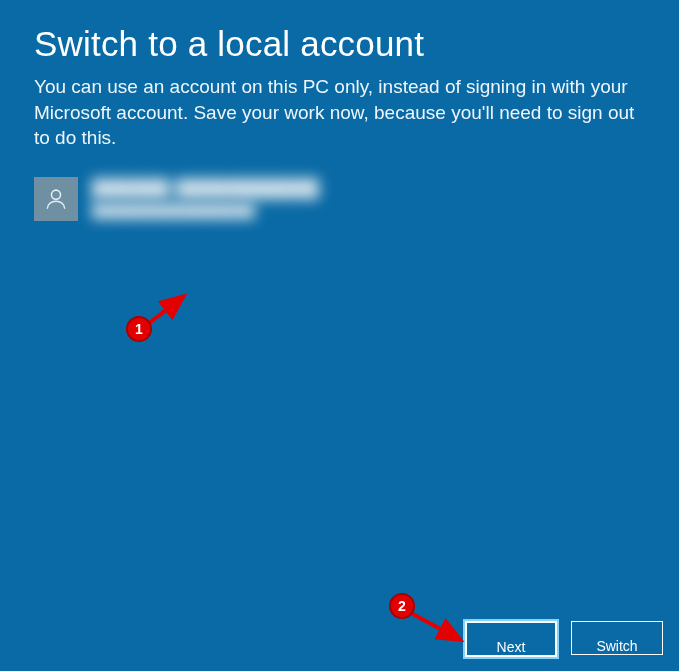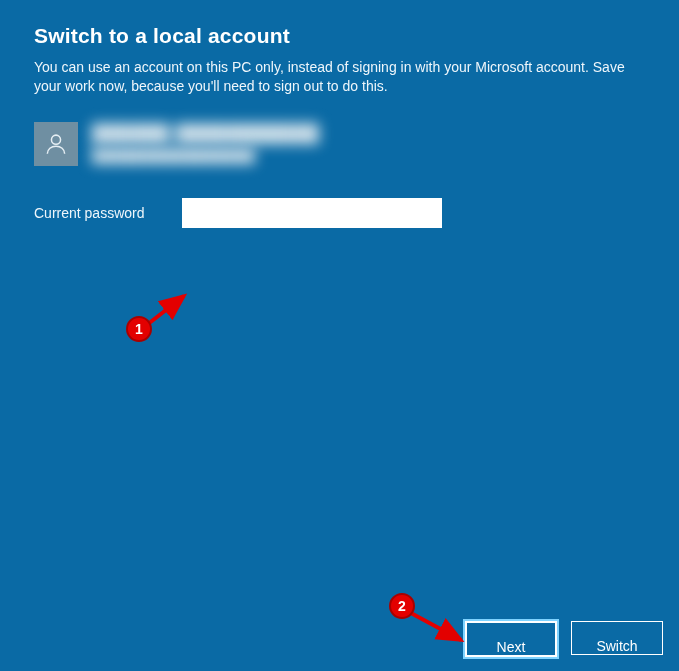--- a/index.html
+++ b/index.html
@@ -7,27 +7,27 @@
   body {
     background: #0a6aa5;
     font-family: "Segoe UI", Tahoma, sans-serif;
     color: #ffffff;
     position: relative;
   }
   .content {
     padding: 24px 34px 0 34px;
   }
   .title {
-    font-size: 21px;
-    font-weight: 700;
+    font-size: 35px;
+    font-weight: 400;
     margin-bottom: 10px;
     letter-spacing: 0.2px;
   }
   .desc {
-    font-size: 14px;
+    font-size: 19px;
     line-height: 1.35;
     margin-bottom: 26px;
     color: #eef6fb;
   }
   .subdesc {
     font-size: 14px;
     margin-bottom: 34px;
     color: #eef6fb;
   }
   .user-row {
@@ -130,24 +130,20 @@
         <circle cx="12" cy="8" r="4.2" fill="none" stroke="#e5eef3" stroke-width="1.4"></circle>
         <path d="M4 21c0-4.2 3.6-7 8-7s8 2.8 8 7" fill="none" stroke="#e5eef3" stroke-width="1.4"></path>
       </svg>
     </div>
     <div class="user-text">
       <div class="obscured">██████ ███████████</div>
       <div class="obscured small">████████████████</div>
     </div>
   </div>
 
-  <div class="field-row">
-    <div class="field-label">Current password</div>
-    <input type="password" class="pwd-input" placeholder="" value="" style="">
-  </div>
 </div>
 
 <div class="footer">
   <button class="btn primary">Next</button>
   <button class="btn">Switch</button>
 </div>
 
 <div class="anno-badge" style="left:126px; top:316px;">1</div>
 <svg class="anno-arrow" style="left:140px; top:290px;" width="54" height="40">
   <defs>

